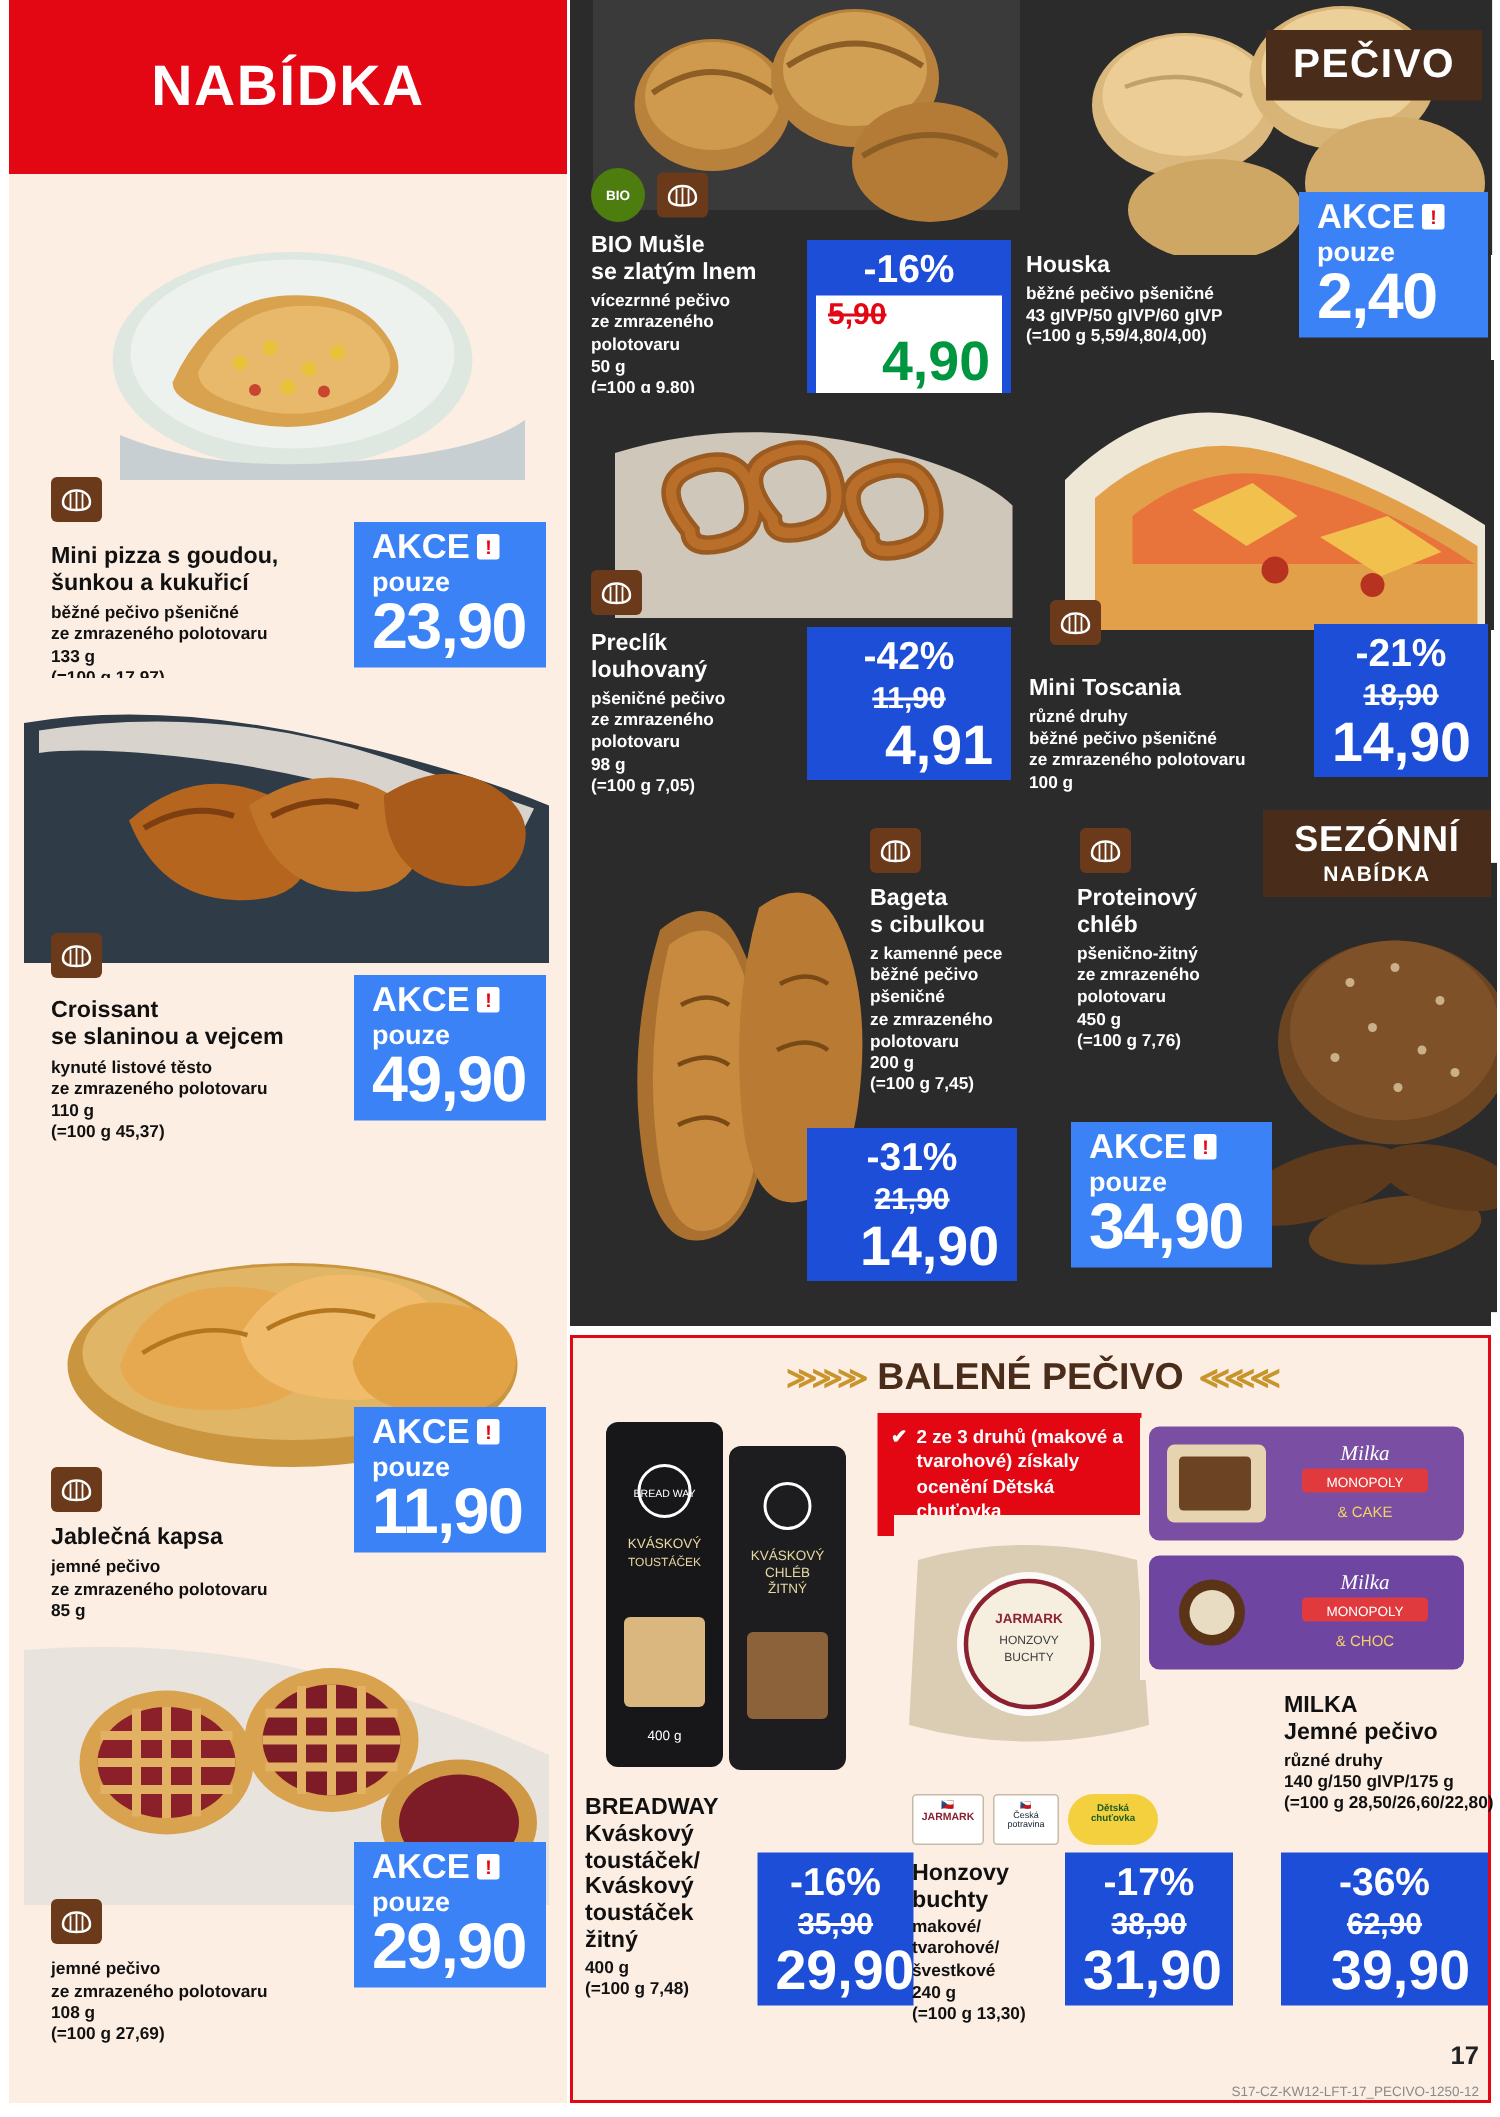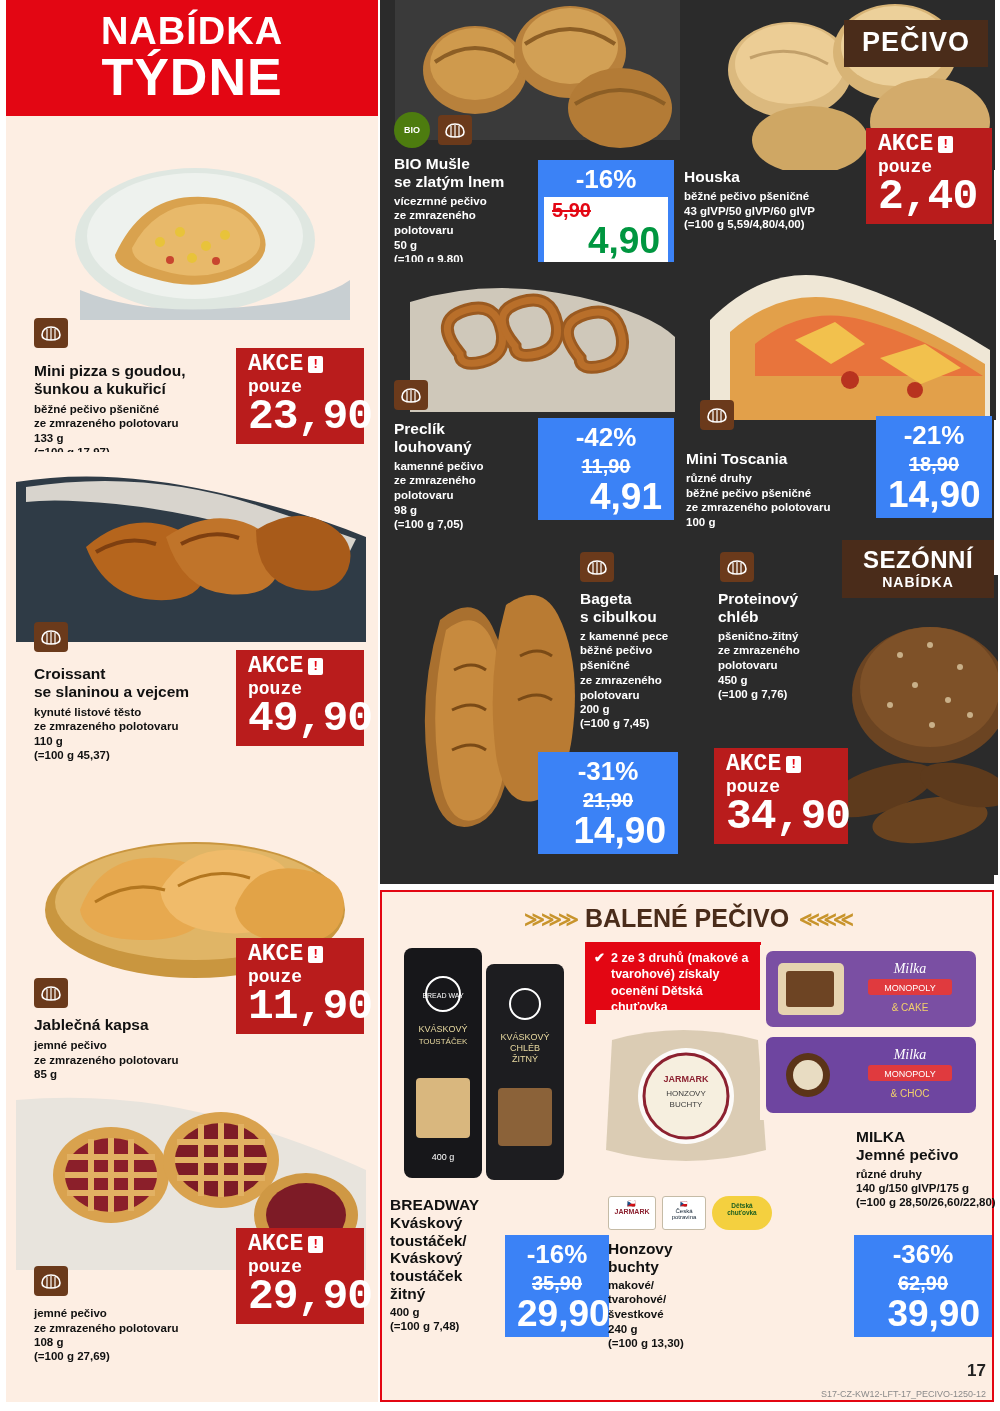--- a/index.html
+++ b/index.html
@@ -56,35 +56,35 @@
 
   
   .p-title { font-size:15.5px; font-weight:bold; line-height:1.15; color:#111; }
   .p-title.white { color:#fff; }
   .p-desc { font-size:11.5px; line-height:1.28; color:#111; font-weight:bold; }
   .p-desc.white { color:#fff; font-weight:bold; }
   .p-unit { font-size:11.5px; color:#111; font-weight:bold;}
   .p-unit.white{color:#fff;}
 
   
-  .akce-box { background:#b91c1c; color:#fff; position:absolute;font-family:Liberation Mono, monospace; }
+  .akce-box { background:#3b82f6; color:#fff; position:absolute; }
   .akce-top {
     display:flex; align-items:center; gap:5px;
     font-size:23px; font-weight:bold; padding:3px 10px 1px 12px;
   }
   .akce-excl {
     display:inline-block; width:15px;height:17px; background:#fff; color:#e30613;
     font-size:13px; font-weight:bold; text-align:center; line-height:17px;
     border-radius:2px;
   }
   .akce-pouze { font-size:18px; font-weight:bold; padding:0 12px; line-height:1.05; }
   .akce-price { font-size:43px; font-weight:bold; padding:0 12px 6px; line-height:0.95; letter-spacing:-1px;}
 
   
-  .disc-box { position:absolute; background:#3b82f6; color:#fff; }
+  .disc-box { position:absolute; background:#1d4ed8; color:#fff; }
   .disc-pct { font-size:26px; font-weight:bold; text-align:center; padding:4px 12px 2px; }
   .disc-old {
     font-size:20px; font-weight:bold; text-align:center; color:#fff;
     text-decoration: line-through; text-decoration-color:#fff; padding:0 12px;
   }
   .disc-new {
     font-size:37px; font-weight:bold; text-align:right; padding:0 12px 5px; line-height:1;
   }
   .disc-white-inner {
     background:#fff; margin:0 6px 6px; padding:2px 8px 5px;
@@ -125,21 +125,20 @@
 </style>
 </head>
 <body>
 
 <div class="page">
 
   <div class="left-col"></div>
 
   <div class="left-head">
     <div class="l1">NABÍDKA</div>
-    <div class="l2">TÝDNE</div>
   </div>
 
   <div class="ph" style="left:20px; top:120px; width:340px; height:200px;">
     <svg viewBox="0 0 340 200" width="340" height="200">
       <rect width="340" height="200" fill="#fdeee3"></rect>
       <ellipse cx="175" cy="120" rx="120" ry="72" fill="#dfe7e1"></ellipse>
       <ellipse cx="175" cy="116" rx="108" ry="63" fill="#eef2ee"></ellipse>
       <path d="M95 135 q25-55 75-58 q50-3 70 30 q15 25-10 42 q-45 25-95 10 q-40-10-40-24z" fill="#d9a24e"></path>
       <path d="M112 128 q22-42 66-44 q42-2 58 25 q12 20-10 33 q-40 22-82 9 q-32-8-32-23z" fill="#e8b96a"></path>
       <circle cx="140" cy="122" r="5" fill="#e8c33a"></circle>
@@ -411,21 +410,21 @@
     <span class="bicon">
       <svg viewBox="0 0 24 20">
           <path d="M3 12c0-5 4-8 9-8s9 3 9 8c0 3-3 5-9 5s-9-2-9-5z" fill="none" stroke="#fff" stroke-width="1.6"></path>
           <path d="M8 6c0 4 0 7 0 10M12 5c0 4 0 8 0 12M16 6c0 4 0 7 0 10" stroke="#fff" stroke-width="1.2" fill="none"></path>
         </svg>
     </span>
   </div>
   <div class="abs" style="left:394px; top:420px; width:150px;">
     <div class="p-title white" style="white-space:pre-line;">Preclík
 louhovaný</div>
-    <div class="p-desc white" style="white-space:pre-line; margin-top:3px;">kamenné pečivo
+    <div class="p-desc white" style="white-space:pre-line; margin-top:3px;">pšeničné pečivo
 ze zmrazeného
 polotovaru</div>
     <div class="p-desc white">98 g</div>
     <div class="p-unit white">(=100 g 7,05)</div>
   </div>
   <div class="disc-box" style="left:538px; top:418px; width:136px;">
     <div class="disc-pct">-42%</div>
     <div class="disc-old">11,90</div>
     <div class="disc-new">4,91</div>
   </div>
@@ -656,20 +655,25 @@
 
   <div class="abs" style="left:608px; top:1240px; width:95px;">
     <div class="p-title" style="white-space:pre-line;">Honzovy
 buchty</div>
     <div class="p-desc" style="white-space:pre-line; margin-top:2px;">makové/
 tvarohové/
 švestkové</div>
     <div class="p-desc">240 g</div>
     <div class="p-unit">(=100 g 13,30)</div>
   </div>
+  <div class="disc-box" style="left:710px; top:1235px; width:112px;">
+    <div class="disc-pct">-17%</div>
+    <div class="disc-old">38,90</div>
+    <div class="disc-new">31,90</div>
+  </div>
 
   <div class="disc-box" style="left:854px; top:1235px; width:138px;">
     <div class="disc-pct">-36%</div>
     <div class="disc-old">62,90</div>
     <div class="disc-new">39,90</div>
   </div>
 
   <div class="page-num">17</div>
   <div class="page-code">S17-CZ-KW12-LFT-17_PECIVO-1250-12</div>
 </div>

